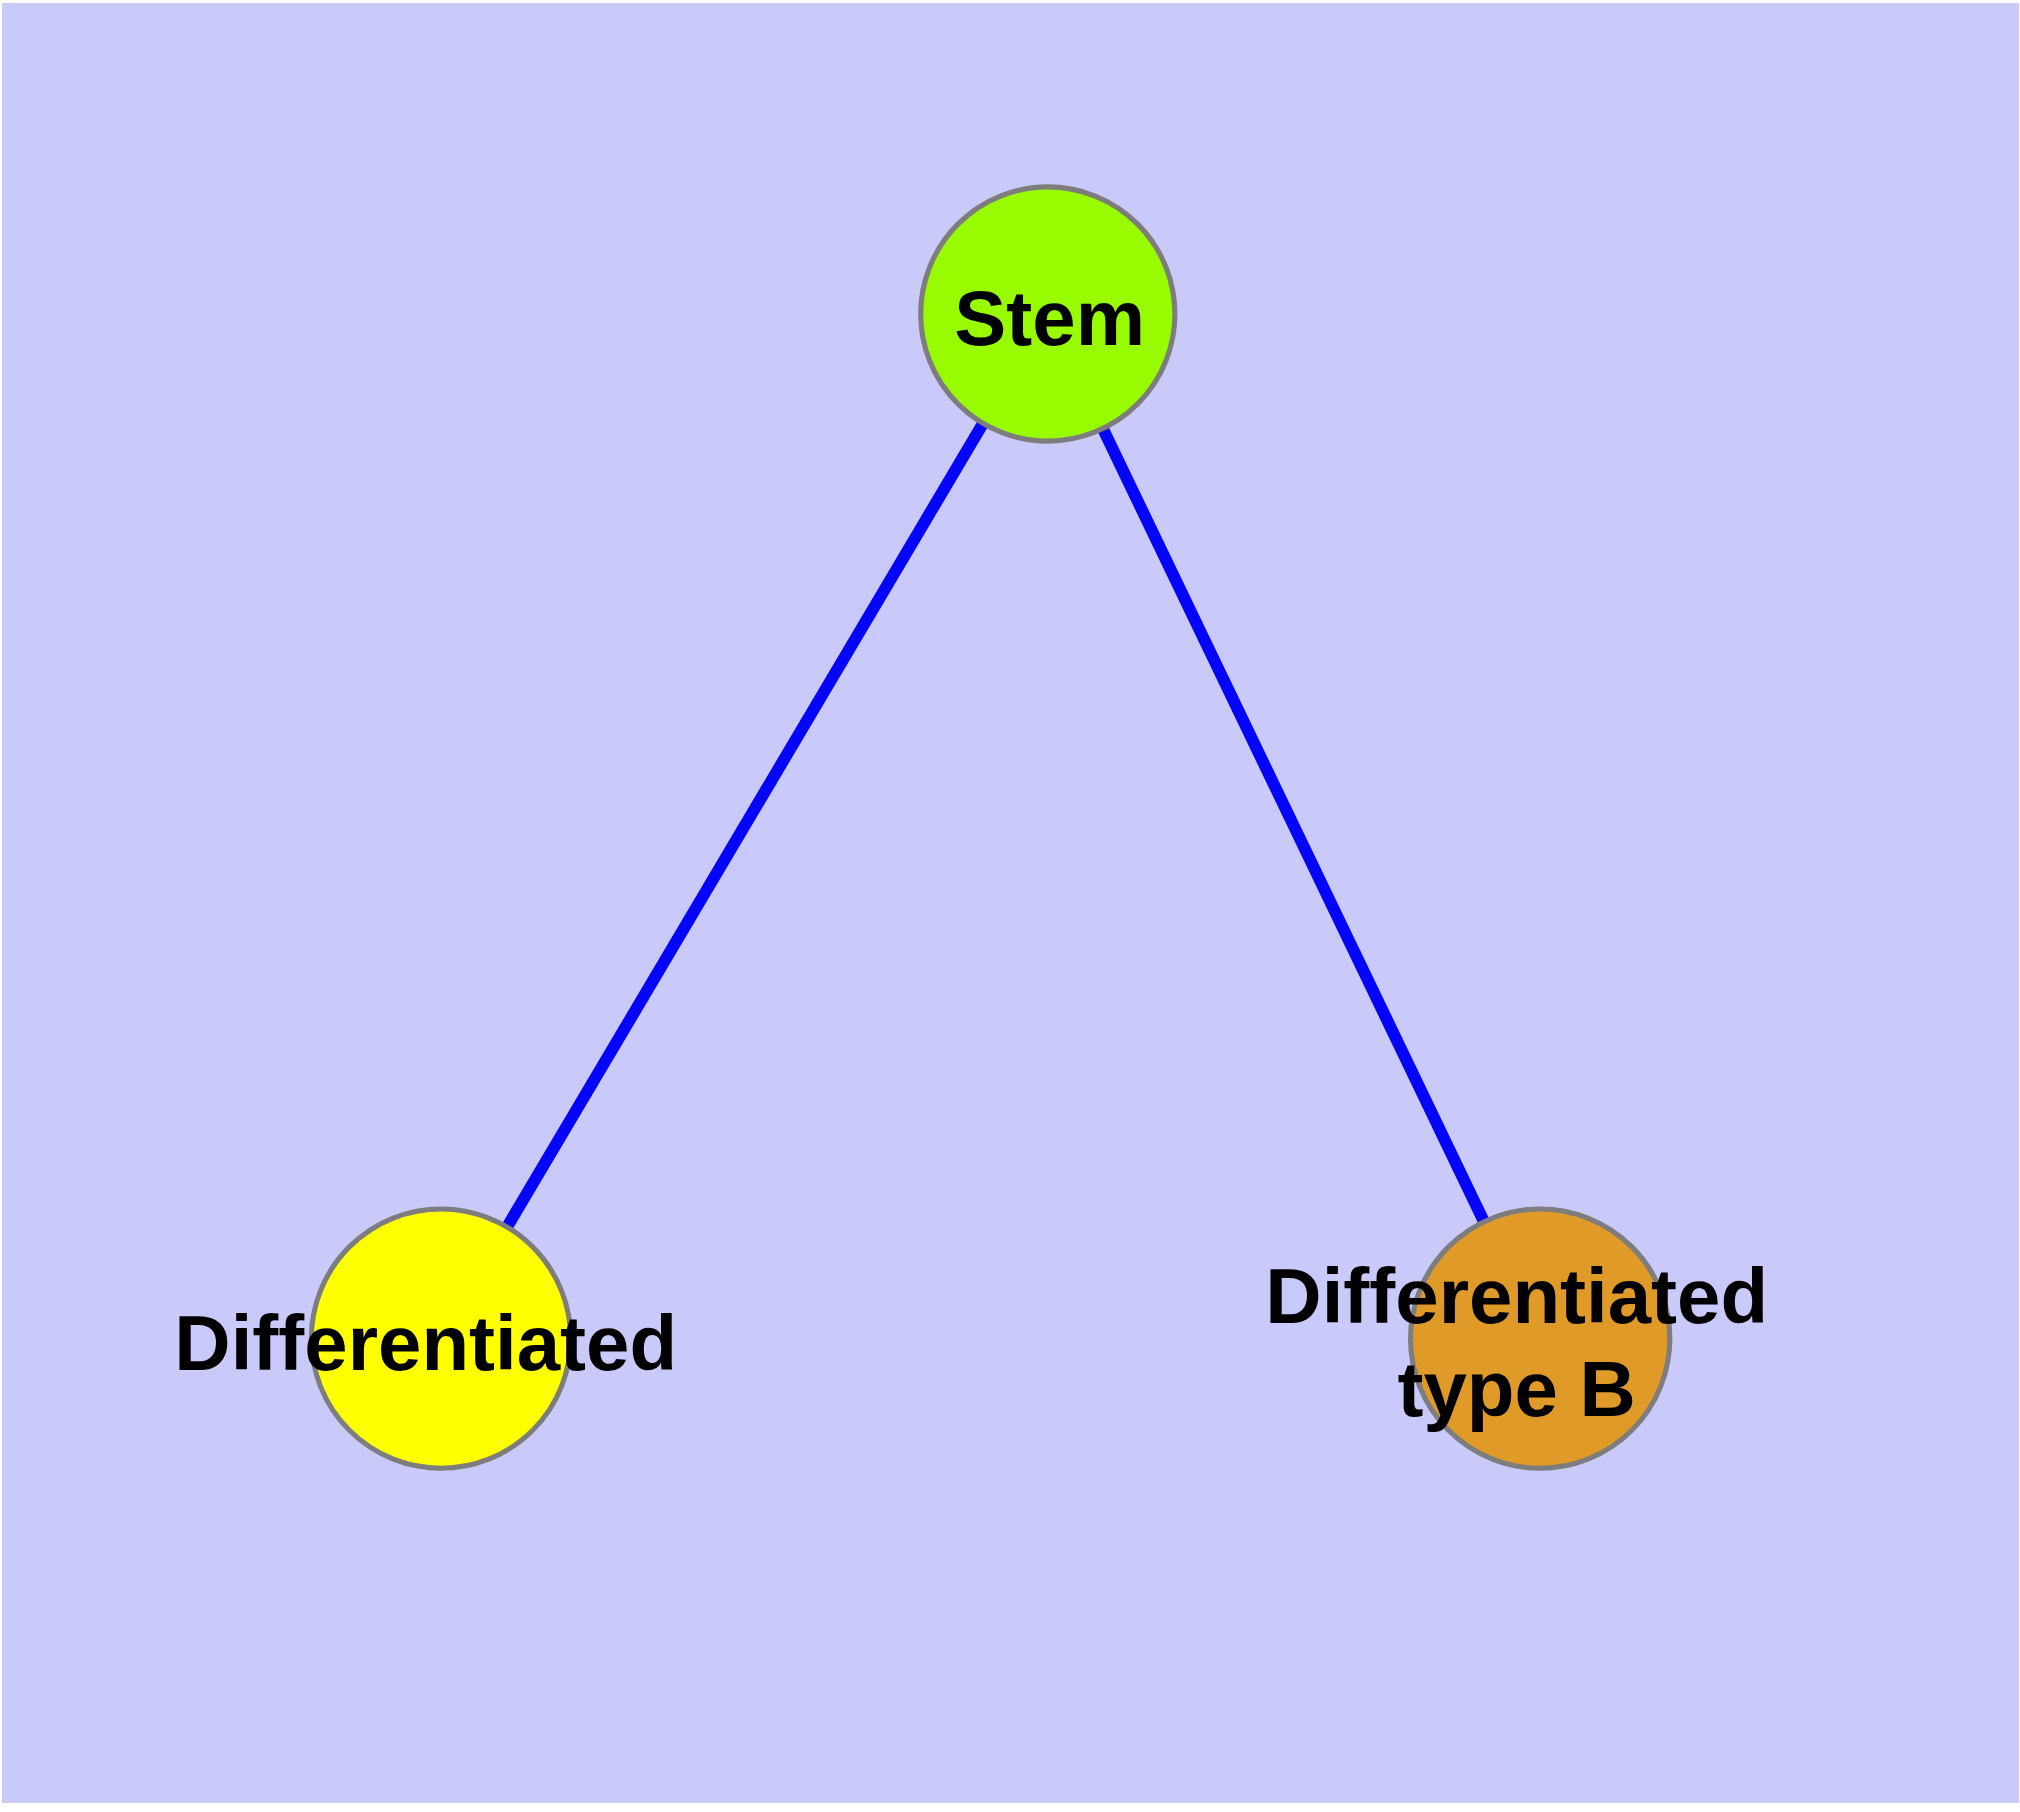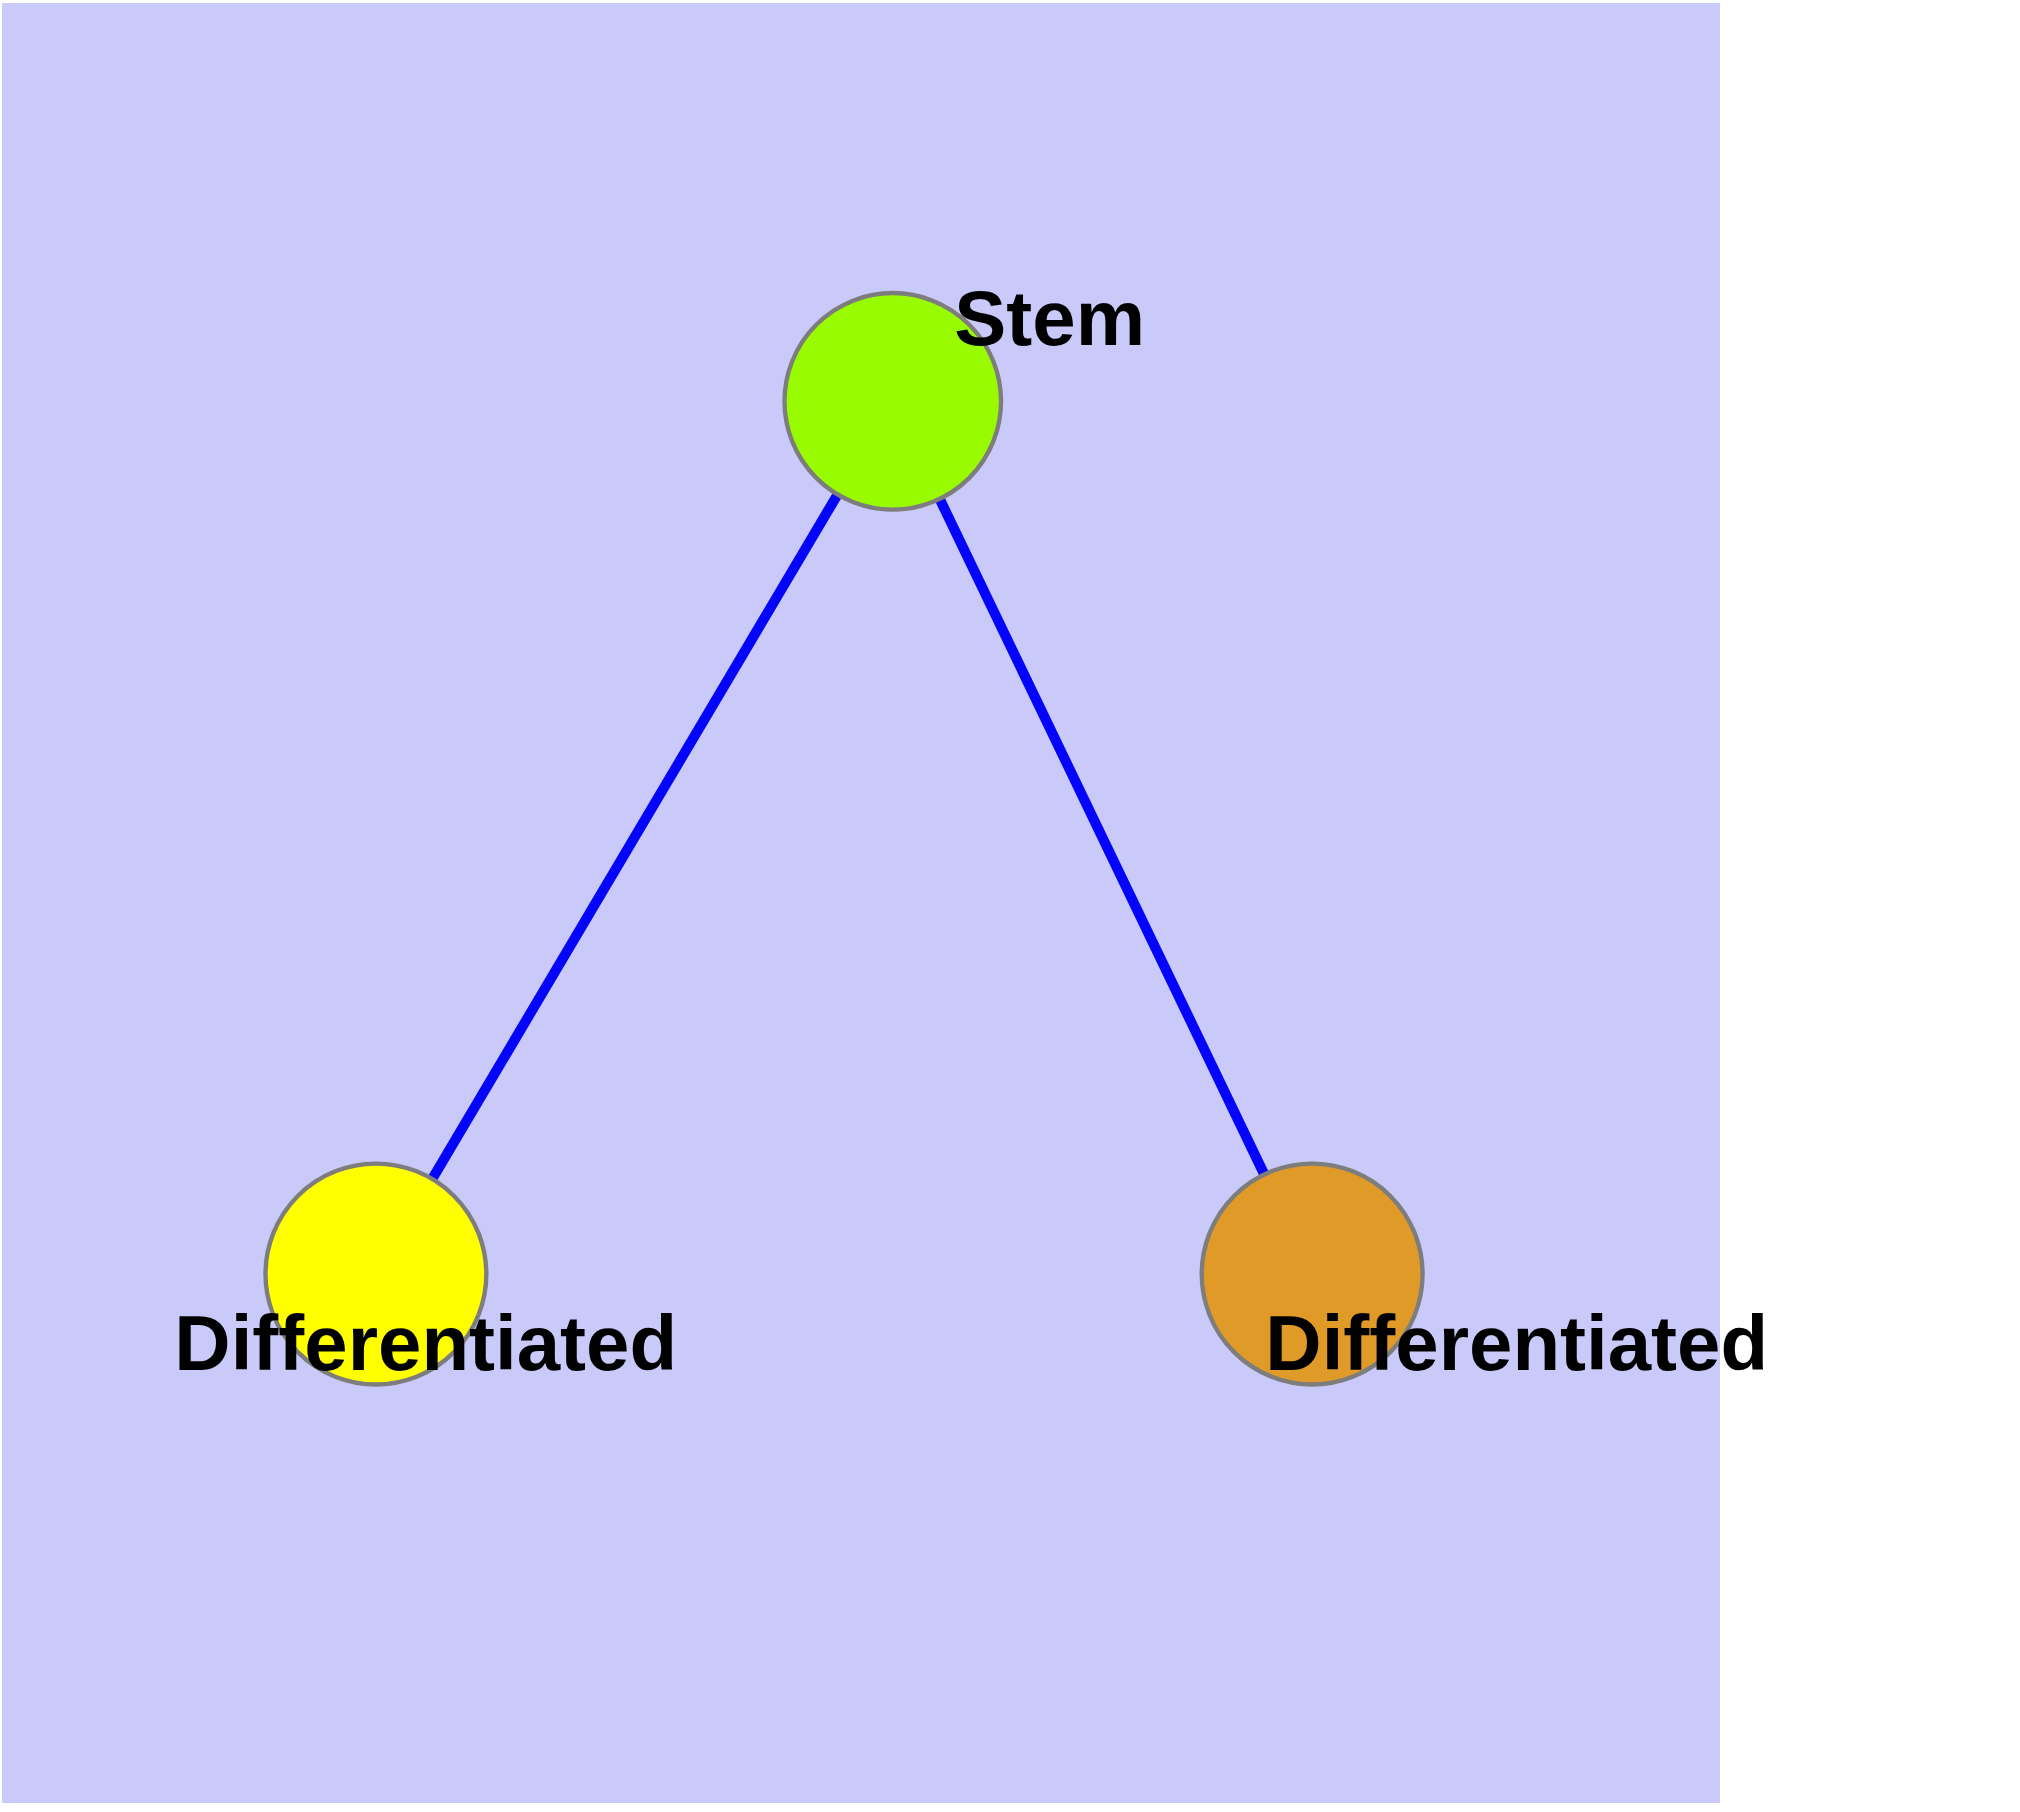--- a/index.html
+++ b/index.html
@@ -17,21 +17,21 @@
     position: relative;
     width: 2021px;
     height: 1812px;
     background: #FFFFFF;
   }
   
   .canvas {
     position: absolute;
     left: 1.7px;
     top: 3.4px;
-    width: 1718px;
+    width: 2017px;
     height: 1800px;
   }
   .graph-svg {
     position: absolute;
     left: 0;
     top: 0;
     width: 100%;
     height: 100%;
     display: block;
   }
@@ -67,17 +67,18 @@
     </svg>
 
     <div class="node-label label-stem" style="color: rgb(0, 0, 0);">Stem</div>
 
     <div class="node-label label-diff-a" style="color: rgb(0, 0, 0);">
       <div>Differentiated</div>
     </div>
 
     <div class="node-label label-diff-b" style="color: rgb(0, 0, 0);">
       <div>Differentiated</div>
+      <div>type B</div>
     </div>
 
   </div>
 </div>
 
 
 </body></html>

